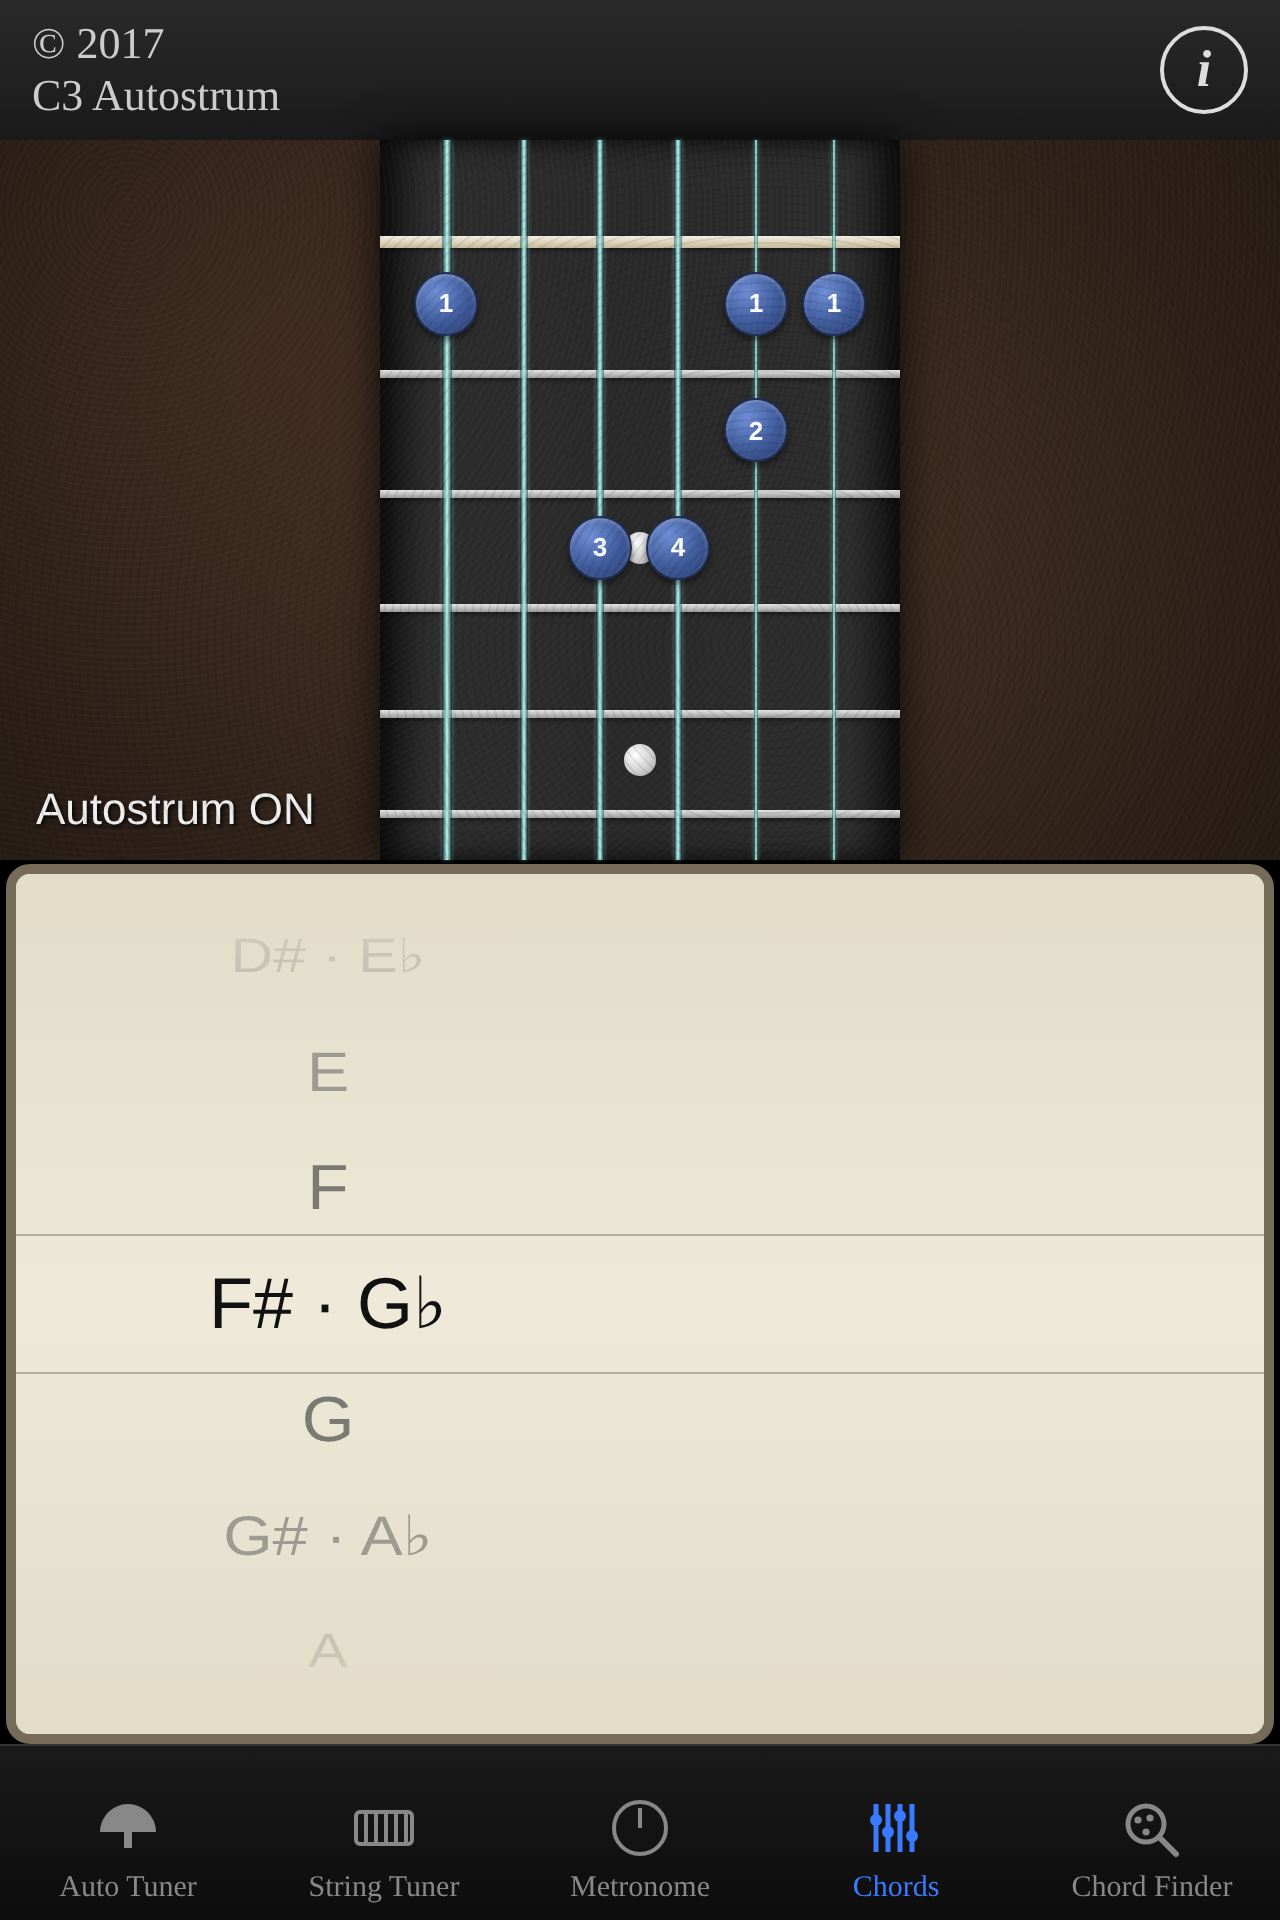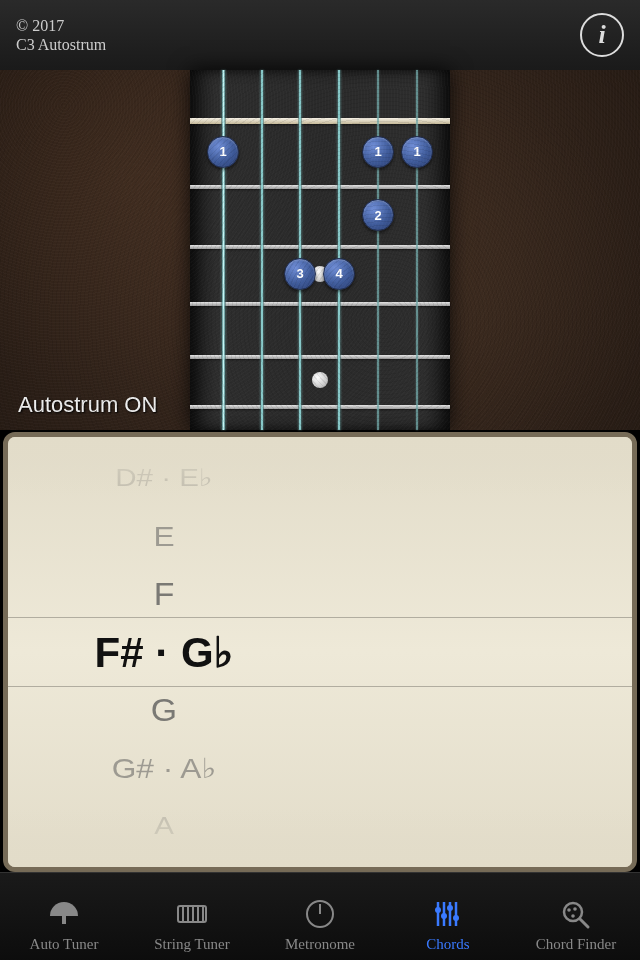--- a/index.html
+++ b/index.html
@@ -9,21 +9,21 @@
 .header {
   height: 70px;
   background: linear-gradient(#2a2a2a, #1a1a1a);
   display: flex;
   align-items: center;
   padding: 0 16px;
   position: relative;
 }
 .copyright {
   color: #ccc;
-  font-size: 16px;
+  font-size: 22px;
   line-height: 1.2;
   text-align: left;
   font-family: -apple-system, Helvetica, sans-serif;
 }
 .title {
   position: absolute;
   left: 0; right: 0;
   text-align: center;
   color: #f2f2f2;
   font-size: 32px;
@@ -133,21 +133,21 @@
 }
 .picker-item {
   height: 60px;
   display:flex;align-items:center;justify-content:center;
   font-size: 36px;
   color: #555;
   font-family: -apple-system, Helvetica, Arial, sans-serif;
   white-space: nowrap;
 }
 .picker.right .picker-item { justify-content: center; width:100%; }
-.picker-item.selected { font-size: 42px; color: #111; font-weight:700; }
+.picker-item.selected { font-size: 36px; color: #111; font-weight:400; }
 
 .sel-band {
   position:absolute;
   top: 50%; left:0; right:0;
   height: 70px;
   transform: translateY(-50%);
   border-top: 1px solid rgba(0,0,0,0.25);
   border-bottom: 1px solid rgba(0,0,0,0.25);
   pointer-events:none;
 }

